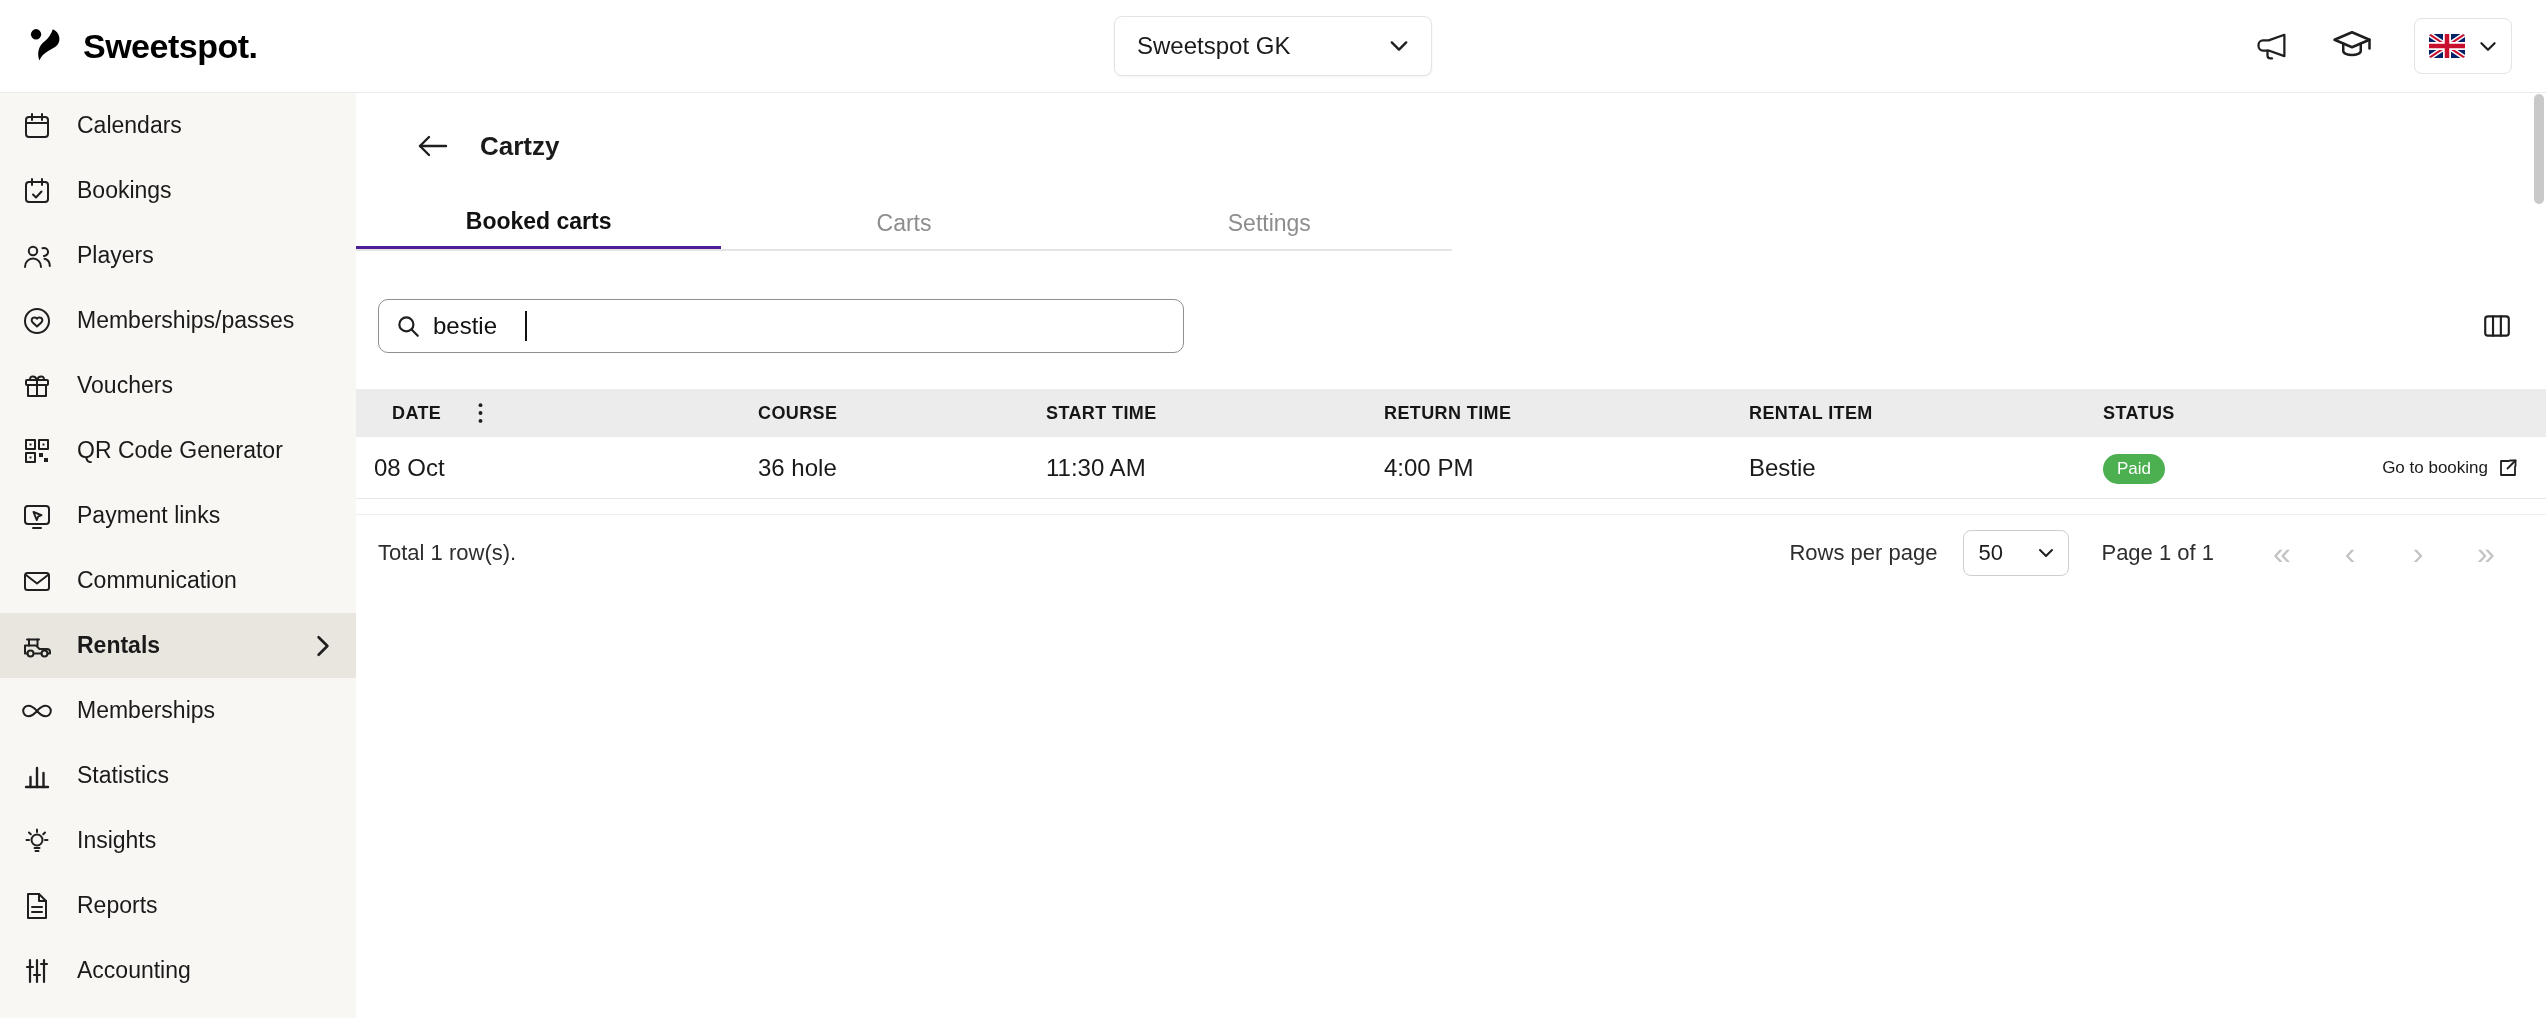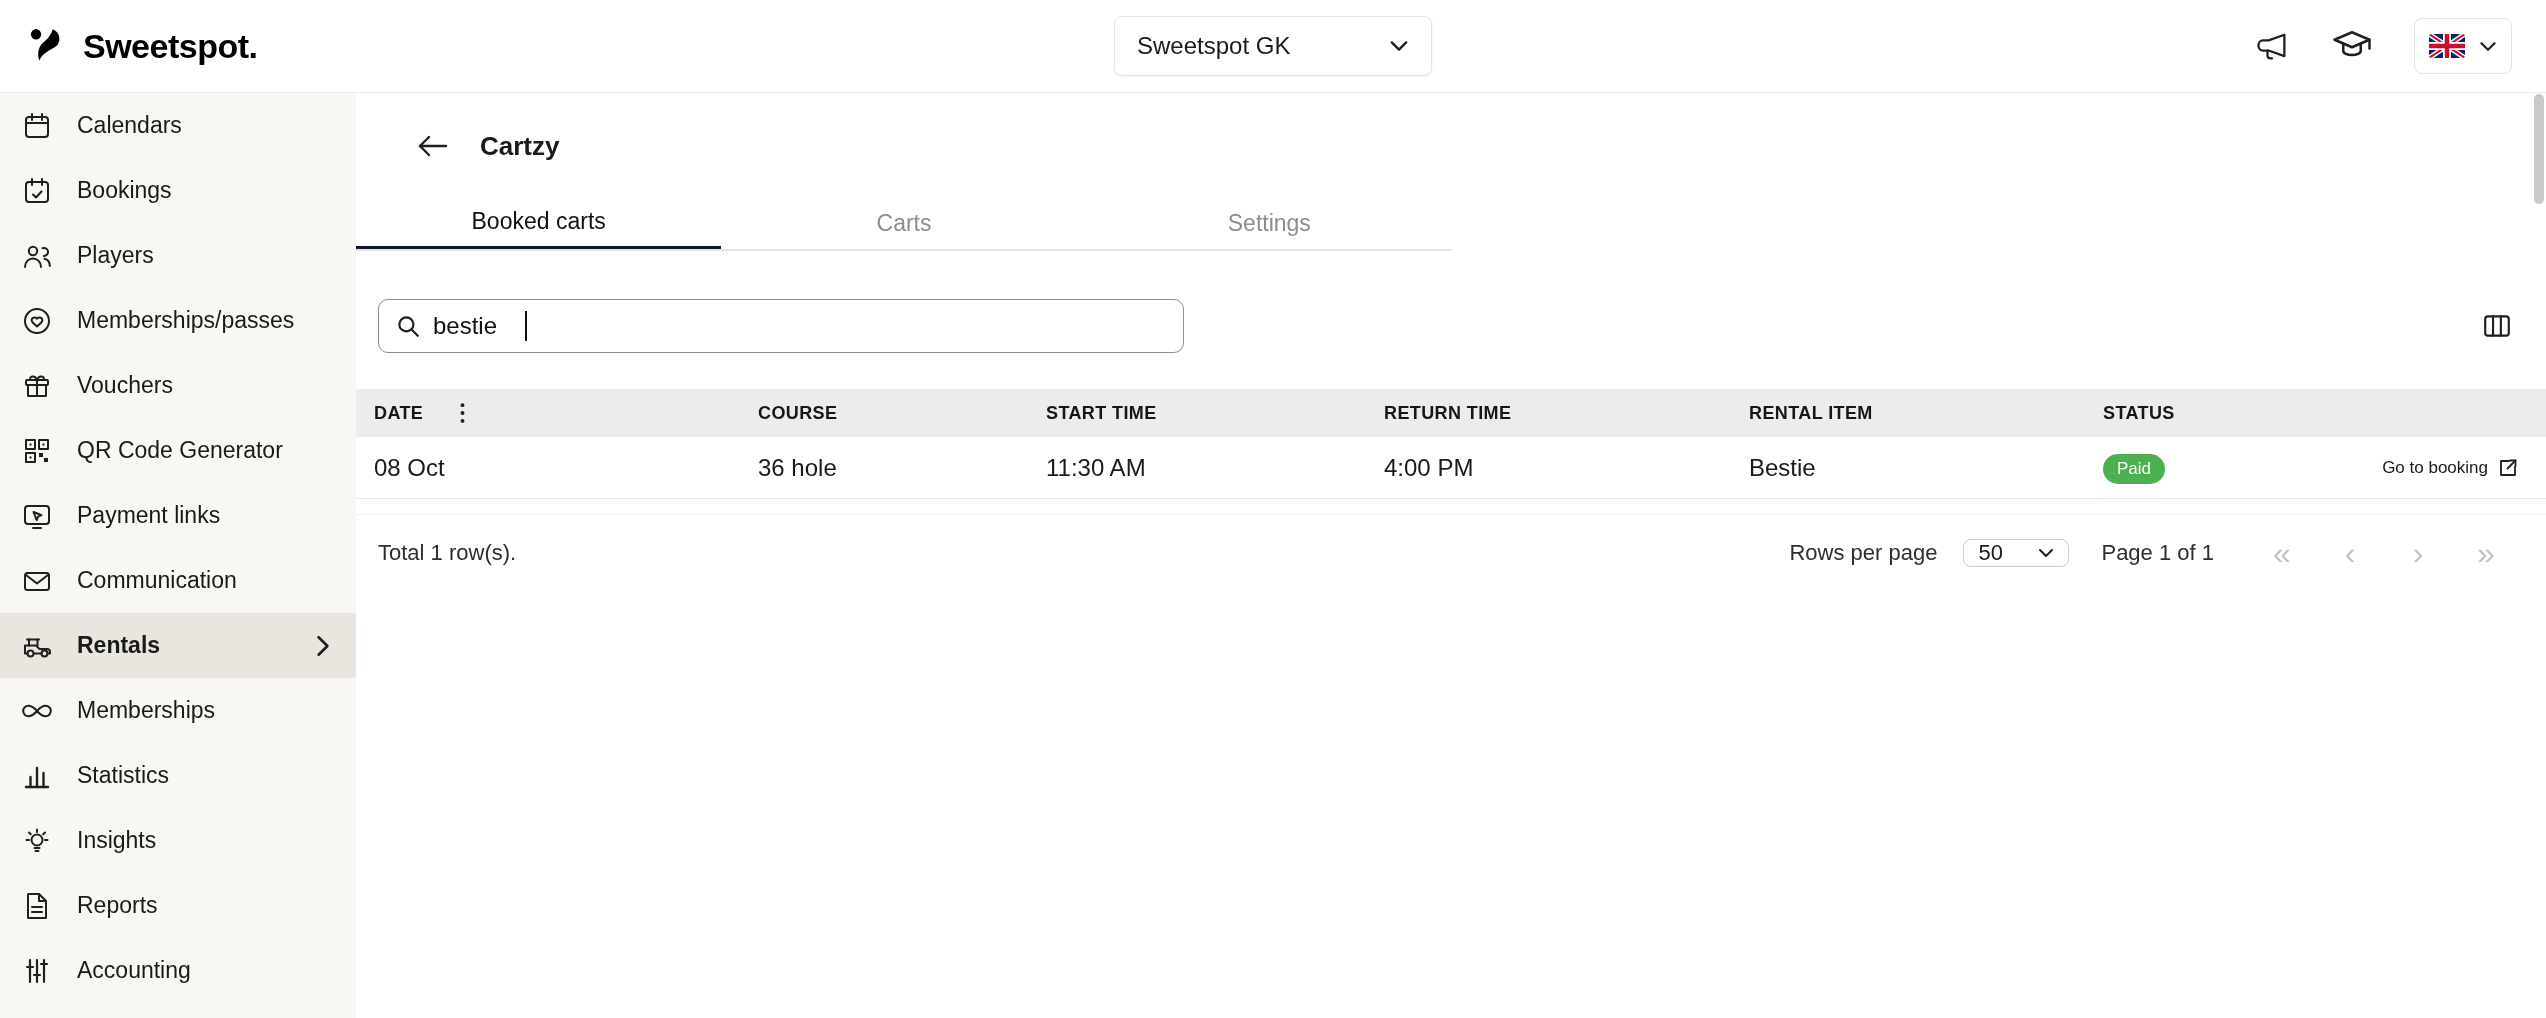--- a/index.html
+++ b/index.html
@@ -50,56 +50,56 @@
   .main { position: absolute; top: 93px; left: 356px; right: 0; bottom: 0; background: #fff; }
   .title-row { display: flex; align-items: center; gap: 30px; padding: 28px 0 0 60px; height: 78px; }
   .back-btn svg { display: block; }
   .page-title { font-size: 26px; font-weight: 700; }
 
   .tabs { margin-top: 26px; width: 1096px; display: flex; border-bottom: 2px solid #e4e4e4; }
   .tab {
     flex: 1; height: 52px; display: flex; align-items: center; justify-content: center;
     font-size: 23px; color: #8d8d8d; cursor: pointer;
   }
-  .tab.active { color: #111; font-weight: 400; border-bottom: 3px solid #0f172a; margin-bottom: -2px; text-align: center; }
+  .tab.active { color: #111; font-weight: 700; border-bottom: 3px solid #4c1d95; margin-bottom: -2px; text-align: center; }
 
   .toolbar { margin-top: 48px; padding: 0 34px 0 22px; display: flex; align-items: center; justify-content: space-between; height: 54px; }
   .search-box {
     width: 806px; height: 54px; border: 1.5px solid #8f8f8f; border-radius: 10px;
     display: flex; align-items: center; gap: 12px; padding: 0 16px; background: #fff;
   }
   .search-input {
     width: 80px; border: none; outline: none; font-size: 24px; font-family: inherit;
     color: #111; background: transparent; height: 100%; padding: 0;
   }
   .caret { width: 2px; height: 30px; background: #111; }
 
   .table-header {
     margin-top: 36px; height: 48px; background: #ececec;
     display: grid; grid-template-columns: 384px 288px 338px 365px 354px 1fr 290px;
     align-items: center; padding-left: 18px;
     font-size: 18px; font-weight: 700; letter-spacing: 0.4px; color: #161616;
   }
-  .th-date { display: flex; align-items: center; gap: 36px; }
+  .th-date { display: flex; align-items: center; gap: 36px; margin-left: 18px; }
   .table-row {
     height: 62px; display: grid; grid-template-columns: 384px 288px 338px 365px 354px 1fr 290px;
     align-items: center; padding-left: 18px; font-size: 24px;
     border-bottom: 1px solid #e7e7e7; background: #fff;
   }
   .badge {
     display: inline-block; background: #4CAF50; color: #fff;
     font-size: 17px; padding: 5px 14px; border-radius: 999px;
   }
   .cell-action { display: flex; align-items: center; justify-content: flex-end; gap: 10px; padding-right: 28px; font-size: 17px; }
   .table-bottom { height: 16px; border-bottom: 1px solid #efefef; }
 
   .footer { margin-top: 14px; height: 48px; display: flex; align-items: center; padding: 0 40px 0 22px; font-size: 22px; color: #2e2e2e; }
   .footer-right { margin-left: auto; display: flex; align-items: center; gap: 26px; }
   .rpp-select {
-    width: 106px; height: 28px; border: 1px solid #cdcdcd; border-radius: 8px;
+    width: 106px; height: 46px; border: 1px solid #cdcdcd; border-radius: 8px;
     display: flex; align-items: center; justify-content: space-between; padding: 0 14px;
     font-size: 22px; background: #fff; color: #1a1a1a;
   }
   .page-info { margin-left: 6px; }
   .pagination { display: flex; align-items: center; gap: 28px; margin-left: 22px; }
   .pg-btn { font-size: 32px; color: #c3c3c3; width: 40px; text-align: center; line-height: 40px; }
 
   .scroll-thumb { position: absolute; top: 94px; right: 2px; width: 10px; height: 110px; background: #c9c9c9; border-radius: 5px; z-index: 9; }
 </style>
 </head>

